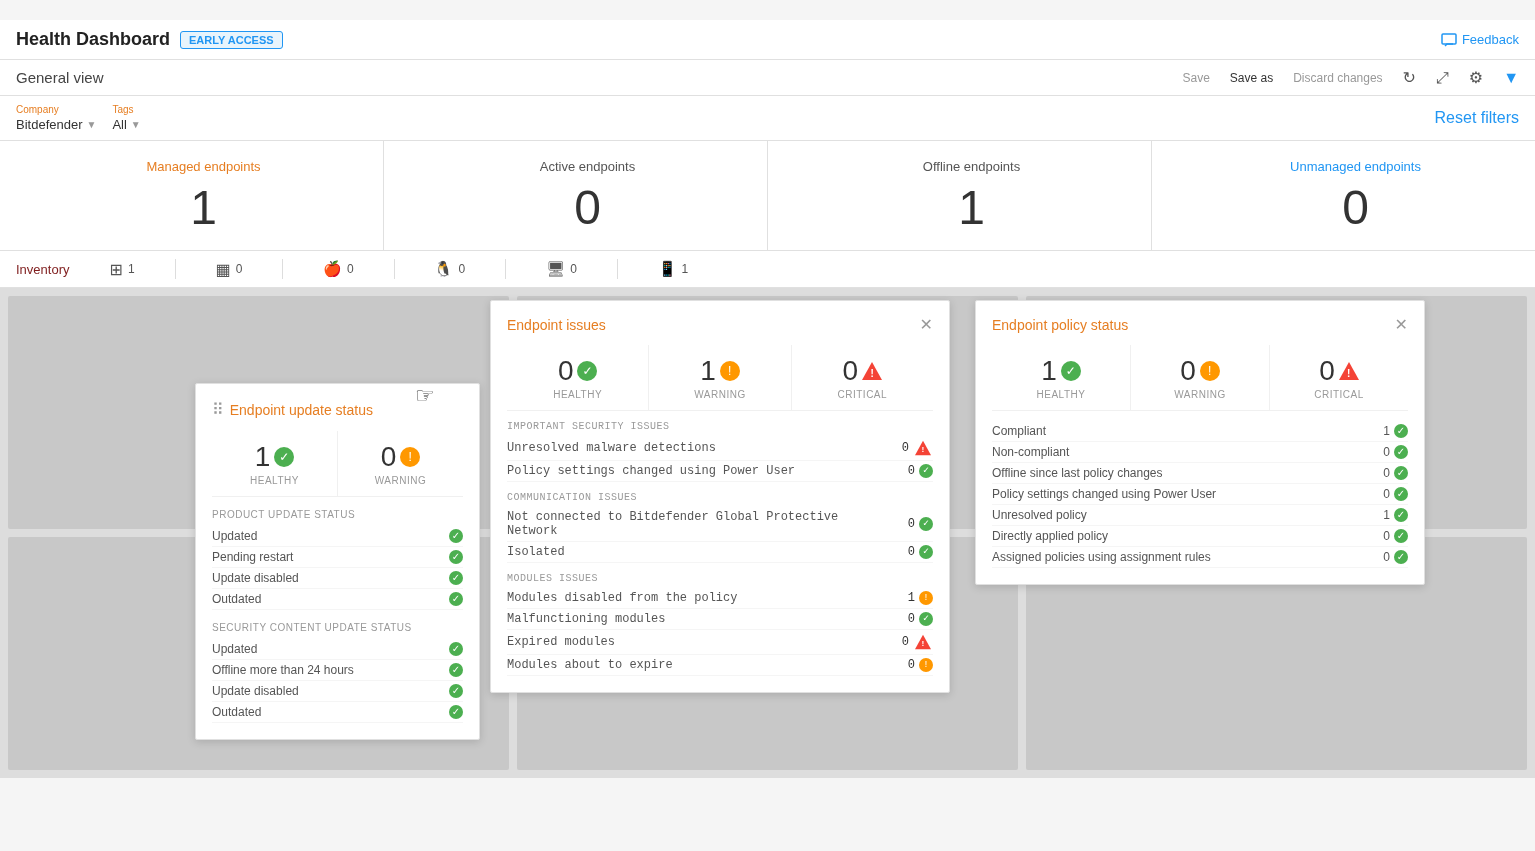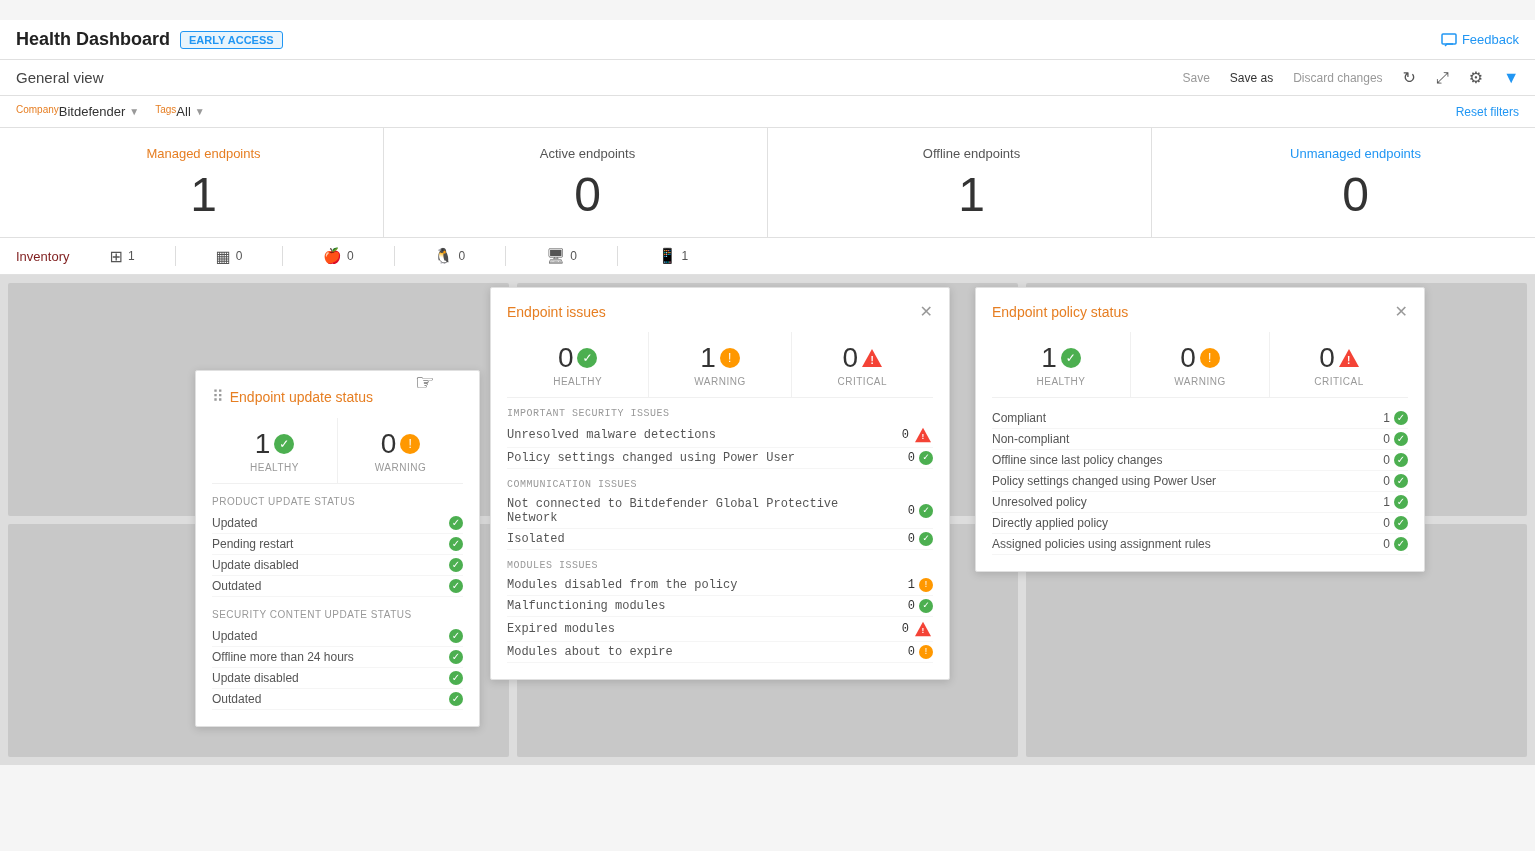--- a/index.html
+++ b/index.html
@@ -19,25 +19,25 @@
     .general-view-label { font-size: 15px; color: #444; }
     .toolbar-right { display: flex; align-items: center; gap: 20px; }
     .toolbar-action { color: #999; font-size: 12px; cursor: pointer; }
     .toolbar-action.active { color: #333; cursor: pointer; }
     .toolbar-icon { color: #555; cursor: pointer; font-size: 16px; }
     .toolbar-icon.blue { color: #2196f3; }
 
     
     .filters-bar { display: flex; align-items: center; justify-content: space-between; padding: 8px 16px; background: #fff; border-bottom: 1px solid #e0e0e0; }
     .filters-left { display: flex; gap: 16px; }
-    .filter-group { display: flex; flex-direction: row; }
+    .filter-group { display: flex; flex-direction: column; }
     .filter-label { font-size: 10px; color: #e67e22; margin-bottom: 2px; }
     .filter-select { display: flex; align-items: center; gap: 4px; border: none; background: none; font-size: 13px; cursor: pointer; color: #333; padding: 0; }
     .filter-select .arrow { color: #999; font-size: 10px; }
-    .reset-filters { color: #2196f3; font-size: 12px; cursor: pointer; }
+    .reset-filters { color: #2196f3; font-size: 16px; cursor: pointer; }
 
     
     .endpoint-summary { display: flex; background: #fff; border-bottom: 1px solid #e0e0e0; }
     .endpoint-card { flex: 1; text-align: center; padding: 18px 10px; border-right: 1px solid #e0e0e0; margin-left: 24px; }
     .endpoint-card:last-child { border-right: none; }
     .endpoint-title { font-size: 13px; color: #e67e22; margin-bottom: 10px; }
     .endpoint-title.blue { color: #2196f3; }
     .endpoint-count { font-size: 48px; font-weight: 300; color: #333; line-height: 1; }
 
     

